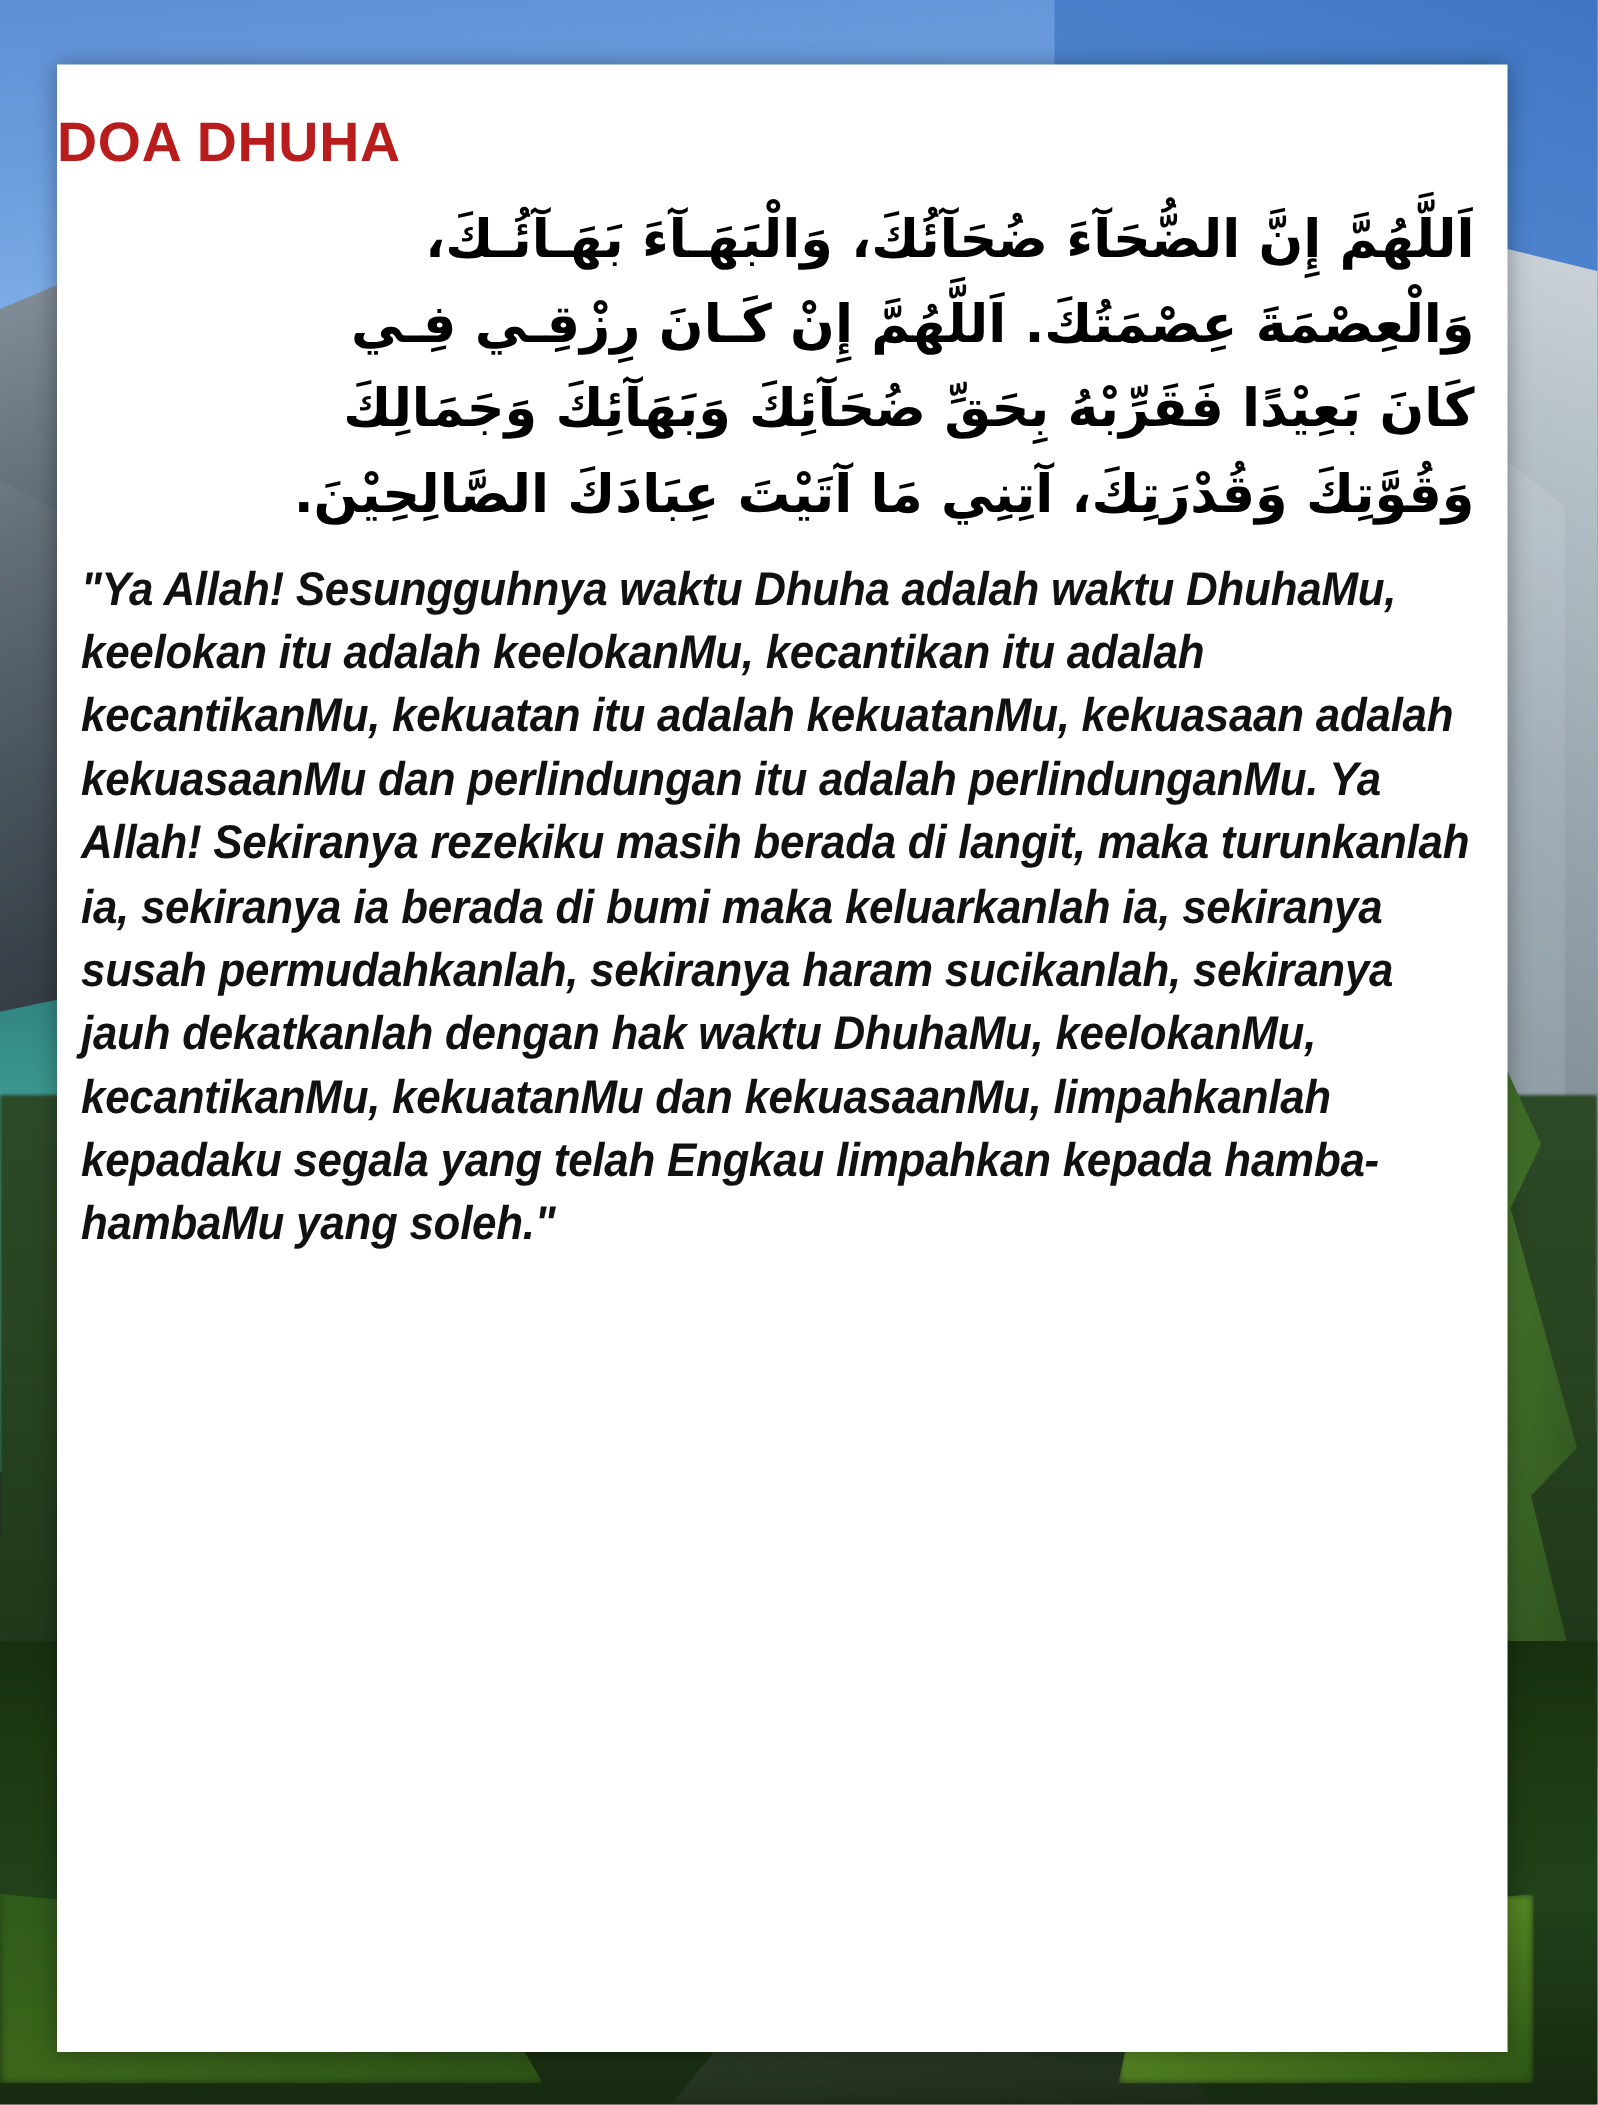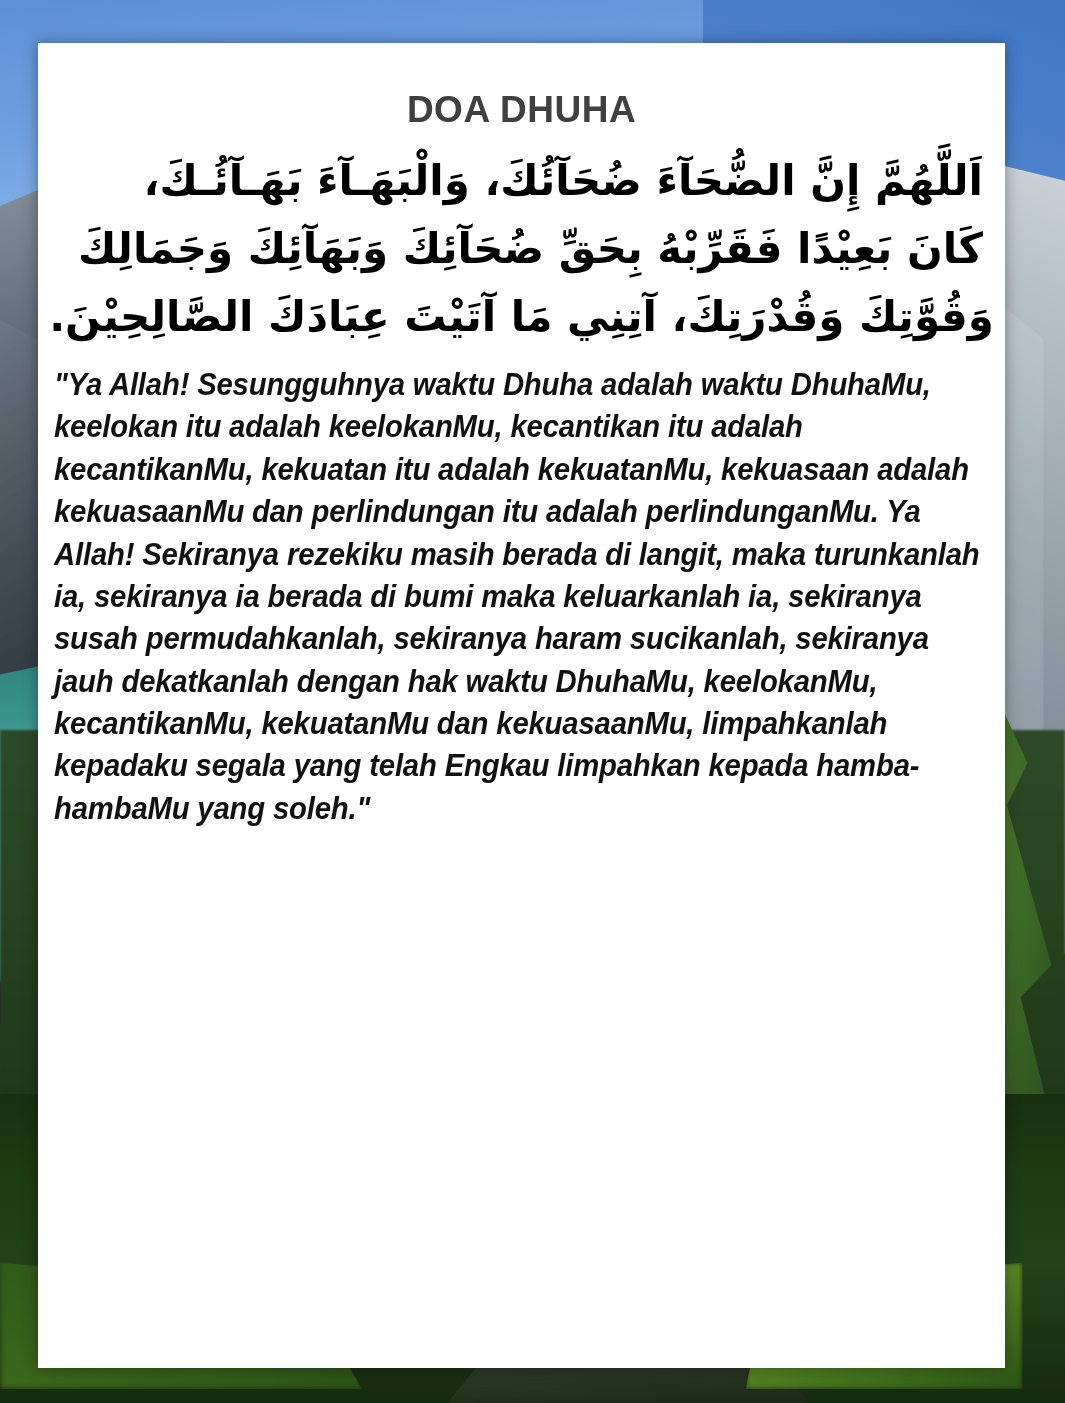--- a/index.html
+++ b/index.html
@@ -181,55 +181,54 @@
     height: 1325px;
     background: #ffffff;
     box-shadow: 0 0 14px rgba(0,0,0,.35);
     box-sizing: border-box;
     padding: 0;
     overflow: hidden;
   }
 
   
   #doa-title {
-    text-align: center;
     font-size: 37px;
     font-weight: bold;
     letter-spacing: .5px;
-    color: #404040;
-    margin: 46px 0 0 0;
+    color: #b91c1c;
+    margin: 31px 0 0 0;
     font-family: "Liberation Sans", sans-serif;
   }
 
   
   #arabic-block {
     direction: rtl;
     unicode-bidi: bidi-override;
     margin: 16px 18px 0 18px;
     color: #000;
     font-family: "DejaVu Sans", sans-serif;
   }
   .arabic-line {
     display: flex;
     flex-direction: row;
     justify-content: space-between;
     align-items: baseline;
     direction: rtl;
-    font-size: 42px;
+    font-size: 35px;
     line-height: 1.62;
     white-space: nowrap;
     font-weight: 600;
     padding: 0 4px;
     letter-spacing: 0;
   }
   .arabic-line > span {
     display: inline-block;
   }
   .arabic-line.last {
-    justify-content: center;
+    justify-content: flex-start;
     gap: 18px;
   }
 
   
   #translation-block {
     margin: 12px 16px 0 16px;
     font-family: "Liberation Sans", sans-serif;
     font-weight: bold;
     font-style: italic;
     font-size: 31.5px;
@@ -273,20 +272,23 @@
 
 <div id="content-card">
 
   <h1 id="doa-title">DOA DHUHA</h1>
 
   <div id="arabic-block">
     <div class="arabic-line">
         <span>اَللَّهُمَّ إِنَّ الضُّحَآءَ ضُحَآئُكَ، وَالْبَهَـآءَ بَهَـآئُـكَ،</span>
       </div>
     <div class="arabic-line">
+        <span>وَالْعِصْمَةَ عِصْمَتُكَ. اَللَّهُمَّ إِنْ كَـانَ رِزْقِـي فِـي</span>
+      </div>
+    <div class="arabic-line">
         <span>كَانَ بَعِيْدًا فَقَرِّبْهُ بِحَقِّ ضُحَآئِكَ وَبَهَآئِكَ وَجَمَالِكَ</span>
       </div>
     <div class="arabic-line last">
         <span>وَقُوَّتِكَ وَقُدْرَتِكَ، آتِنِي مَا آتَيْتَ عِبَادَكَ الصَّالِحِيْنَ.</span>
       </div>
   </div>
 
   <div id="translation-block">
     <p>"Ya Allah! Sesungguhnya waktu Dhuha adalah waktu DhuhaMu, keelokan itu adalah keelokanMu, kecantikan itu adalah kecantikanMu, kekuatan itu adalah kekuatanMu, kekuasaan adalah kekuasaanMu dan perlindungan itu adalah perlindunganMu. Ya Allah! Sekiranya rezekiku masih berada di langit, maka turunkanlah ia, sekiranya ia berada di bumi maka keluarkanlah ia, sekiranya susah permudahkanlah, sekiranya haram sucikanlah, sekiranya jauh dekatkanlah dengan hak waktu DhuhaMu, keelokanMu, kecantikanMu, kekuatanMu dan kekuasaanMu, limpahkanlah kepadaku segala yang telah Engkau limpahkan kepada hamba-hambaMu yang soleh."</p>
   </div>

